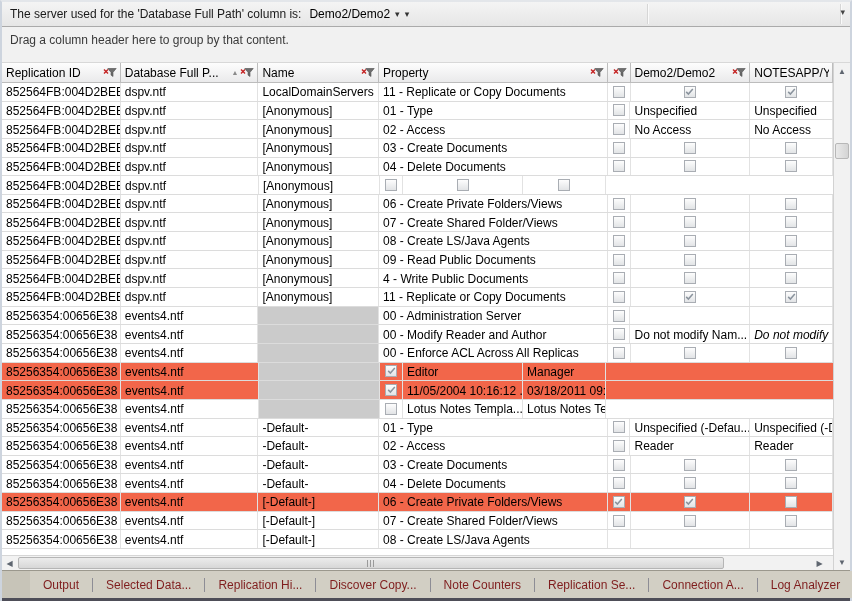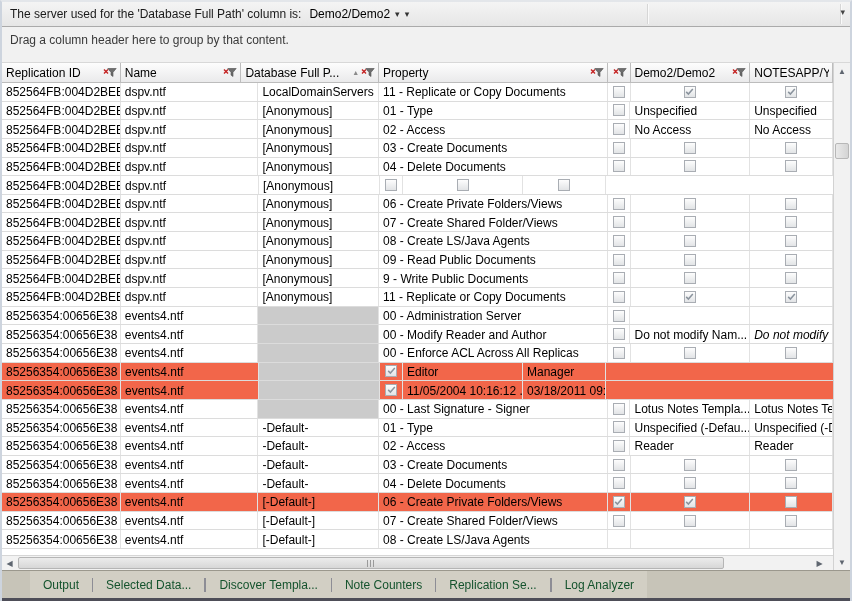--- a/index.html
+++ b/index.html
@@ -56,21 +56,21 @@
              display:flex; align-items:center; position:relative; }
   .hs-btn { width:15px; height:14px; display:flex; align-items:center; justify-content:center; font-size:8px; color:#5f6670; }
   .hs-right { position:absolute; right:6px; }
   .hs-thumb { margin-left:1px; width:706px; height:12px; background:linear-gradient(#ececec,#d7d7d7);
               border:1px solid #b5b5b5; border-radius:2px; display:flex; align-items:center; justify-content:center; }
   .grip { width:9px; height:7px; background:repeating-linear-gradient(90deg,#9a9a9a 0 1px,transparent 1px 3px); }
   
   .tabbar { height:31px; flex:0 0 31px; background:#c7c4b8; border-top:1px solid #9b988d;
             border-bottom:3px solid #4e4e58; display:flex; align-items:center; padding-left:28px; }
   .tabstrip { display:flex; align-items:center; height:100%; background:#d2cfc4; }
-  .tab { padding:5px 13px; color:#14532d; cursor:default; white-space:nowrap; }
+  .tab { padding:5px 13px; color:#7f1d1d; cursor:default; white-space:nowrap; }
   .tab-sep { width:1px; height:14px; background:#8d8d95; }
 </style>
 </head>
 <body>
 
 <div class="window">
 
 
   <div class="toolbar">
     <span class="lbl">The server used for the 'Database Full Path' column is:</span>
@@ -93,39 +93,39 @@
       <div class="hdr-row" id="hdrRow">
           <div class="hdr-cell" style="width: 119px;">
             <span class="hlabel">Replication ID</span>
             <span class="ficon">
               <svg width="14" height="9" viewBox="0 0 14 9">
                 <path d="M1 1.5 L5 5.5 M5 1.5 L1 5.5" stroke="#c42222" stroke-width="1.4" fill="none"></path>
                 <path d="M4.8 0.5 h8.4 l-3.2 3.8 v4.2 l-2 -1.4 v-2.8 z" fill="#6e6e6e" stroke="#4d4d4d" stroke-width="0.6"></path>
               </svg>
             </span>
           </div>
-          <div class="hdr-cell" style="width: 121px;">
-            <span class="hlabel">Name</span>
-            <span class="ficon">
-              <svg width="14" height="9" viewBox="0 0 14 9">
-                <path d="M1 1.5 L5 5.5 M5 1.5 L1 5.5" stroke="#c42222" stroke-width="1.4" fill="none"></path>
-                <path d="M4.8 0.5 h8.4 l-3.2 3.8 v4.2 l-2 -1.4 v-2.8 z" fill="#6e6e6e" stroke="#4d4d4d" stroke-width="0.6"></path>
-              </svg>
-            </span>
-          </div>
           <div class="hdr-cell" style="width: 138px;">
             <span class="hlabel">Database Full P...</span>
             <span class="sort">▲</span>
             <span class="ficon">
               <svg width="14" height="9" viewBox="0 0 14 9">
                 <path d="M1 1.5 L5 5.5 M5 1.5 L1 5.5" stroke="#c42222" stroke-width="1.4" fill="none"></path>
                 <path d="M4.8 0.5 h8.4 l-3.2 3.8 v4.2 l-2 -1.4 v-2.8 z" fill="#6e6e6e" stroke="#4d4d4d" stroke-width="0.6"></path>
               </svg>
             </span>
           </div>
+          <div class="hdr-cell" style="width: 121px;">
+            <span class="hlabel">Name</span>
+            <span class="ficon">
+              <svg width="14" height="9" viewBox="0 0 14 9">
+                <path d="M1 1.5 L5 5.5 M5 1.5 L1 5.5" stroke="#c42222" stroke-width="1.4" fill="none"></path>
+                <path d="M4.8 0.5 h8.4 l-3.2 3.8 v4.2 l-2 -1.4 v-2.8 z" fill="#6e6e6e" stroke="#4d4d4d" stroke-width="0.6"></path>
+              </svg>
+            </span>
+          </div>
           <div class="hdr-cell" style="width: 229px;">
             <span class="hlabel">Property</span>
             <span class="ficon">
               <svg width="14" height="9" viewBox="0 0 14 9">
                 <path d="M1 1.5 L5 5.5 M5 1.5 L1 5.5" stroke="#c42222" stroke-width="1.4" fill="none"></path>
                 <path d="M4.8 0.5 h8.4 l-3.2 3.8 v4.2 l-2 -1.4 v-2.8 z" fill="#6e6e6e" stroke="#4d4d4d" stroke-width="0.6"></path>
               </svg>
             </span>
           </div>
           <div class="hdr-cell" style="width: 23px;">
@@ -297,21 +297,21 @@
               <span class="cb"></span>
             </div>
             <div class="cell center" style="width: 83px;">
               <span class="cb"></span>
             </div>
           </div>
           <div class="row">
             <div class="cell" style="width: 119px;">852564FB:004D2BEB</div>
             <div class="cell" style="width: 138px;">dspv.ntf</div>
             <div class="cell" style="width: 121px;">[Anonymous]</div>
-            <div class="cell" style="width: 229px;">9 - Write Public Documents</div>
+            <div class="cell" style="width: 229px;">4 - Write Public Documents</div>
             <div class="cell center" style="width: 23px;">
               <span class="cb"></span>
             </div>
             <div class="cell center" style="width: 120px;">
               <span class="cb"></span>
             </div>
             <div class="cell center" style="width: 83px;">
               <span class="cb"></span>
             </div>
           </div>
@@ -400,21 +400,20 @@
                 </svg>
               </span>
             </div>
             <div class="cell" style="width: 120px;">11/05/2004 10:16:12 ...</div>
             <div class="cell" style="width: 83px;">03/18/2011 09:0</div>
           </div>
           <div class="row">
             <div class="cell" style="width: 119px;">85256354:00656E38</div>
             <div class="cell" style="width: 138px;">events4.ntf</div>
             <div class="cell grayname" style="width: 121px;"></div>
-            <div class="cell" style="width: 229px;">00 - Last Signature - Signer</div>
             <div class="cell center" style="width: 23px;">
               <span class="cb"></span>
             </div>
             <div class="cell" style="width: 120px;">Lotus Notes Templa...</div>
             <div class="cell" style="width: 83px;">Lotus Notes Te</div>
           </div>
           <div class="row">
             <div class="cell" style="width: 119px;">85256354:00656E38</div>
             <div class="cell" style="width: 138px;">events4.ntf</div>
             <div class="cell" style="width: 121px;">-Default-</div>
@@ -528,25 +527,27 @@
       <span class="vs-btn vs-down">▼</span>
     </div>
   </div>
 
   <div class="tabbar">
     <div class="tabstrip" id="tabStrip">
         <span class="tab">Output</span>
         <span class="tab-sep"></span>
         <span class="tab">Selected Data...</span>
         <span class="tab-sep"></span>
-        <span class="tab-sep"></span>
-        <span class="tab">Discover Templa...</span>
+        <span class="tab">Replication Hi...</span>
+        <span class="tab-sep"></span>
+        <span class="tab">Discover Copy...</span>
         <span class="tab-sep"></span>
         <span class="tab">Note Counters</span>
         <span class="tab-sep"></span>
         <span class="tab">Replication Se...</span>
         <span class="tab-sep"></span>
+        <span class="tab">Connection A...</span>
         <span class="tab-sep"></span>
         <span class="tab">Log Analyzer</span>
       </div>
   </div>
 
 </div>
 
 </body></html>

